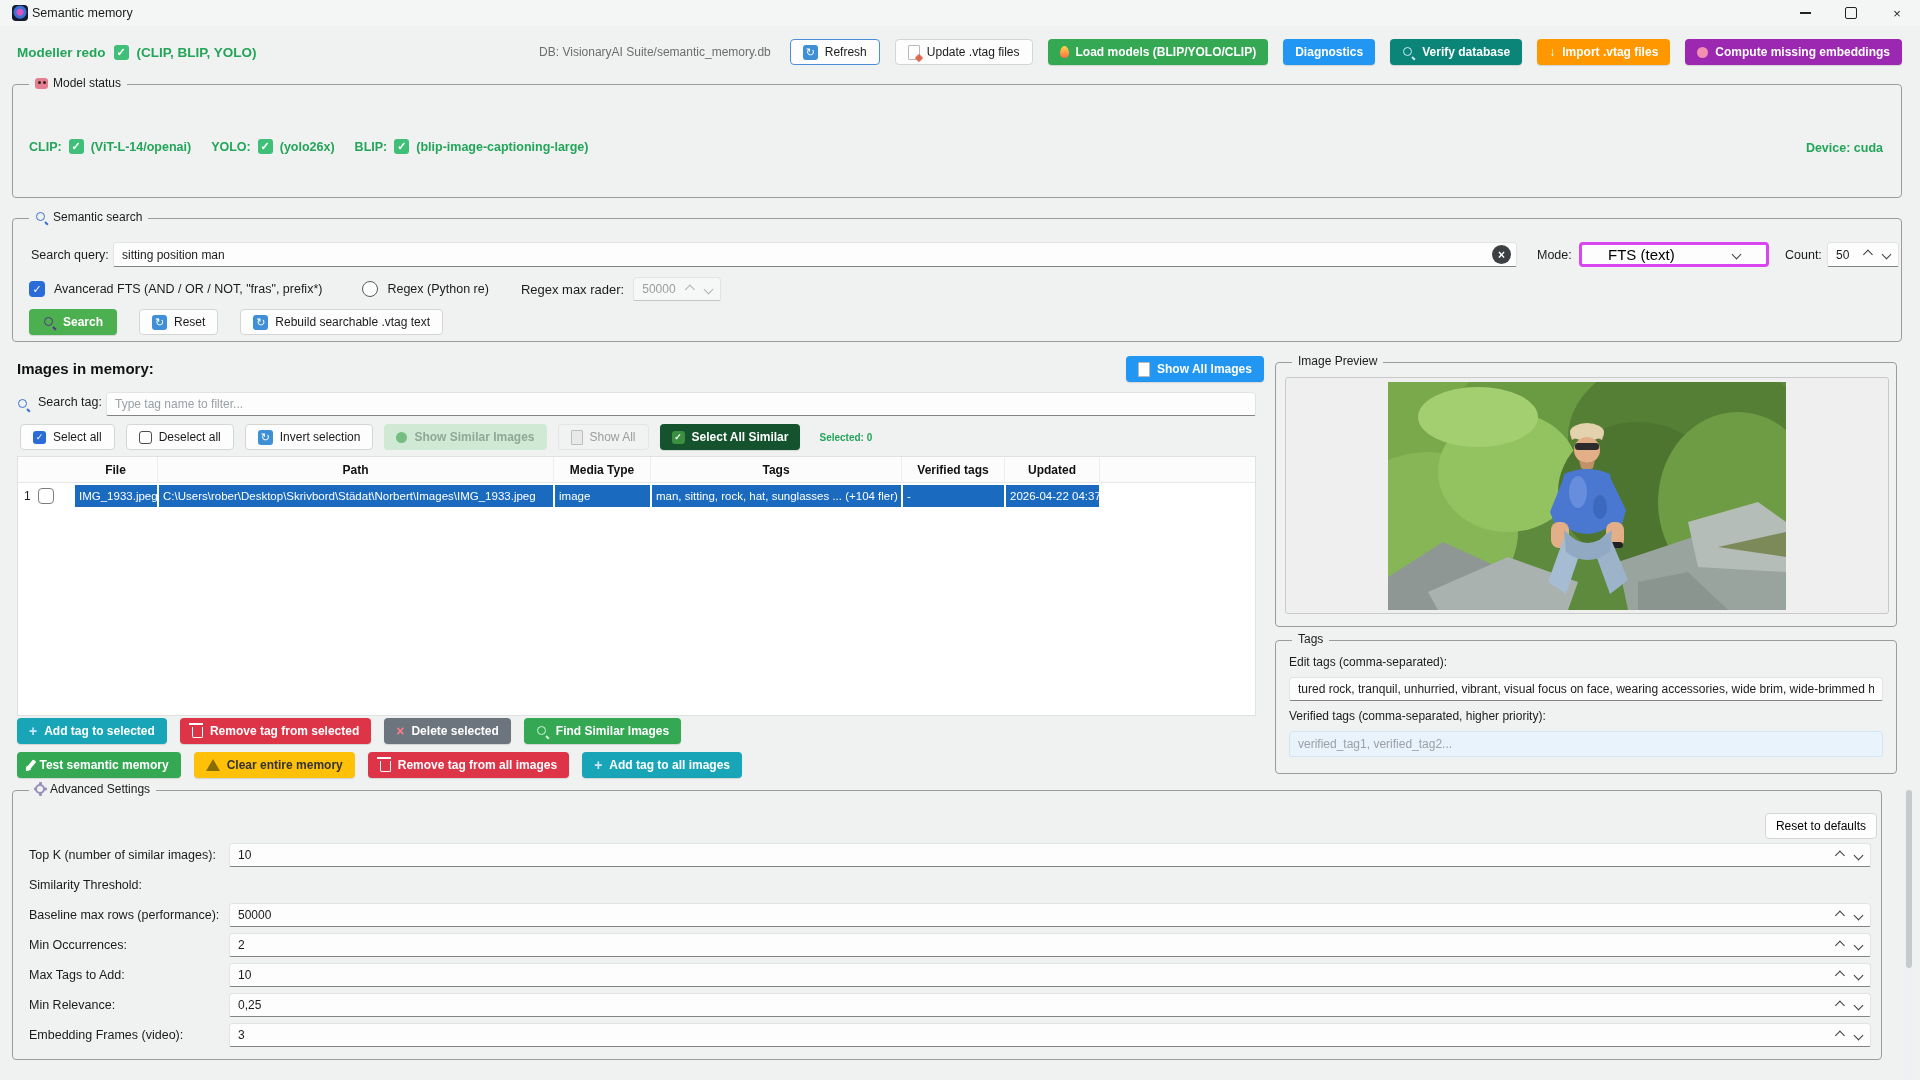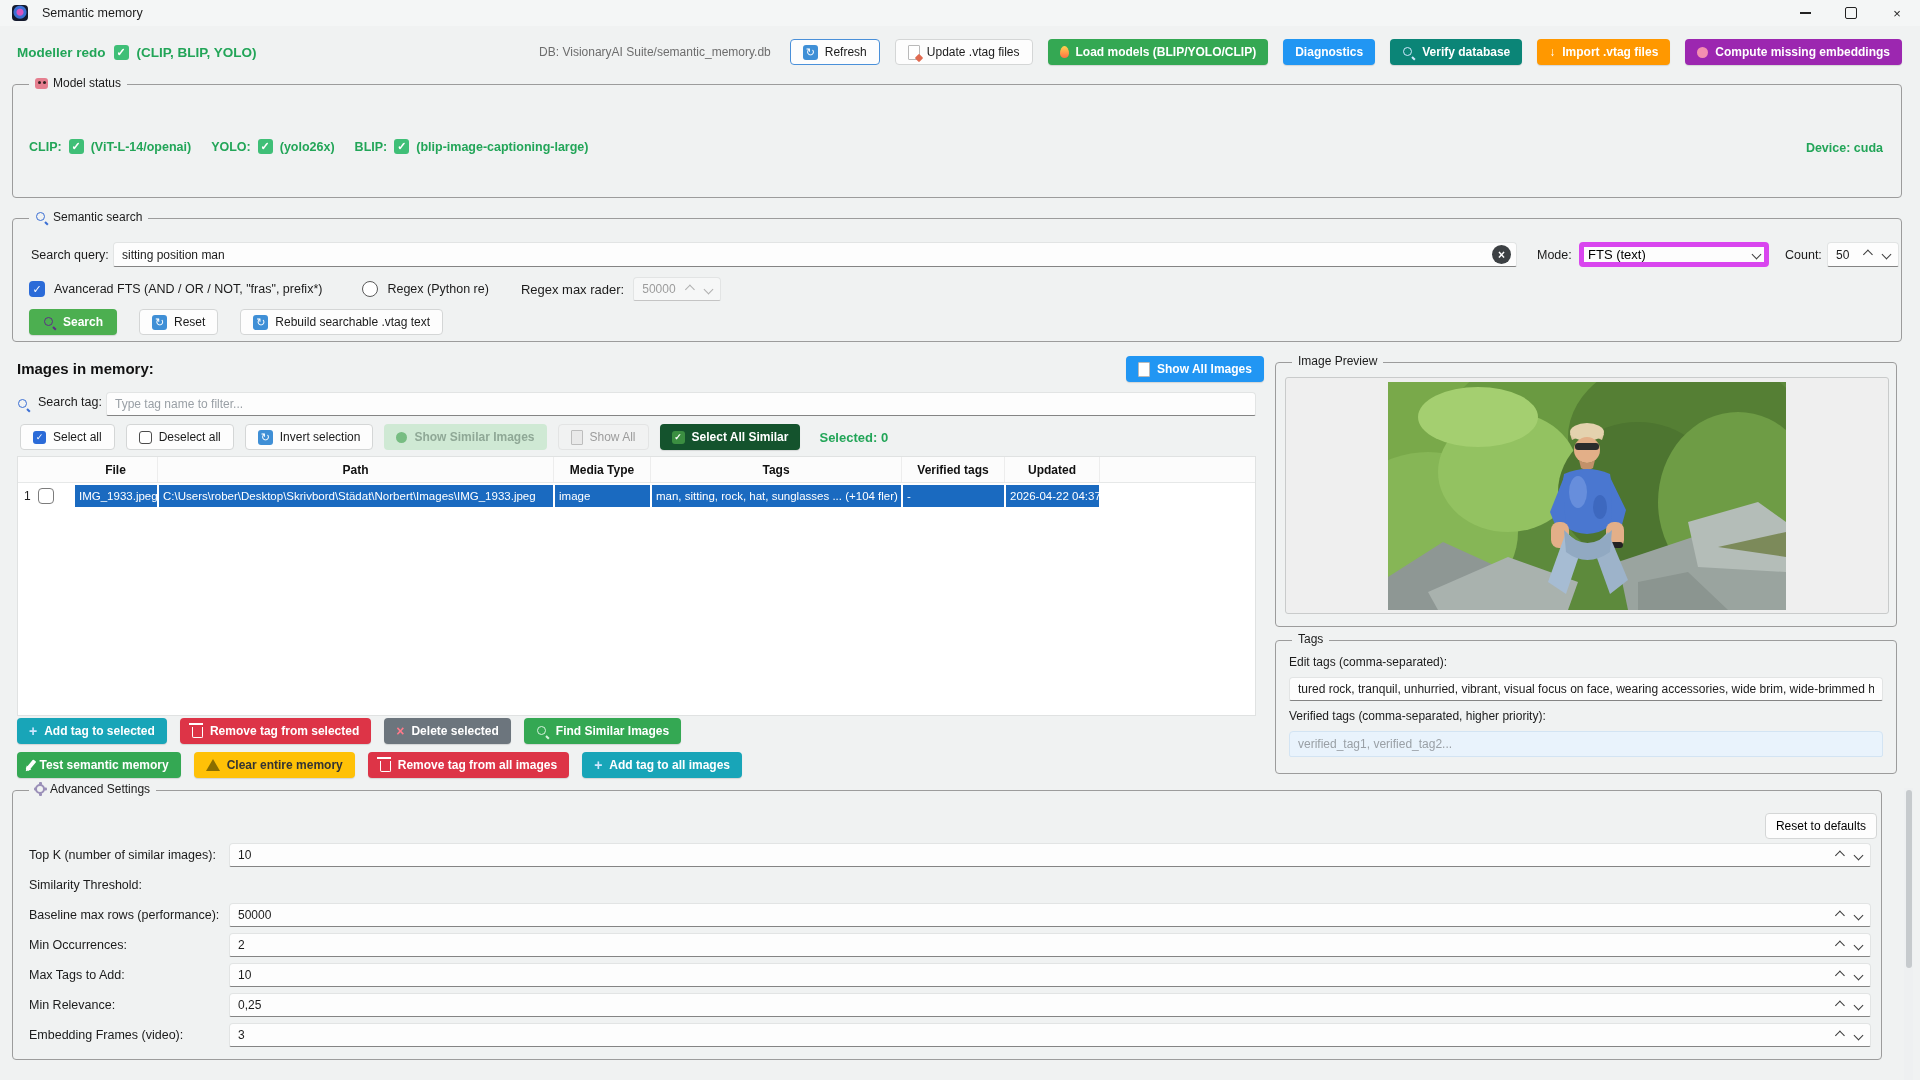--- a/index.html
+++ b/index.html
@@ -1,21 +1,21 @@
 <!DOCTYPE html>
 <html><head>
 <meta charset="utf-8">
 <style>
   html,body{margin:0;padding:0}
   body{font-family:"Liberation Sans",sans-serif;background:#e8eaea}
   .screen{position:relative;width:1920px;height:1080px;background:#f0f2f2;overflow:hidden}
   
   .titlebar{position:absolute;left:0;top:0;width:100%;height:26px;background:#f4f6f6;display:flex;align-items:center}
   .appicon{width:16px;height:16px;margin-left:12px;border-radius:4px;background:radial-gradient(circle at 50% 45%,#d855c0 0 3px,#3b6fd4 4px 6px,#141a2e 7px)}
-  .wtitle{margin-left:14px;font-size:12.5px;color:#1b1b1b}
+  .wtitle{margin-left:4px;font-size:12.5px;color:#1b1b1b}
   .wincontrols{margin-left:auto;display:flex}
   .winbtn{width:46px;height:26px;display:flex;align-items:center;justify-content:center;color:#222;font-size:13px;cursor:default}
   .ic-min{width:11px;height:1.4px;background:#222}
   .ic-max{width:10px;height:10px;border:1.2px solid #222;border-radius:2px}
   
   .btn{display:inline-flex;align-items:center;gap:7px;height:26px;padding:0 12px;border:1px solid #d4d6d6;border-radius:4px;background:#fdfdfd;font-size:12px;color:#1b1b1b;white-space:nowrap;cursor:default;box-sizing:border-box}
   .btn.cbtn{border:none;color:#fff;font-weight:bold;box-shadow:0 1px 1px rgba(0,0,0,.12)}
   .green{background:#34a853}.blue{background:#2196f3}.teal-d{background:#0b8577}.orange{background:#ff9800}
   .purple{background:#9c27b0}.cyan{background:#18a5b8}.red{background:#dd3447}.gray{background:#6c757d}
   .amber{background:#ffc107;color:#333 !important}
@@ -54,21 +54,21 @@
   .trash::before{content:"";position:absolute;top:-4px;left:-3.5px;width:14px;height:2px;background:#fff}
   .pen{display:inline-block;width:3.5px;height:12px;background:#fff;border-radius:1px;transform:rotate(40deg);position:relative}
   .pen::after{content:"";position:absolute;bottom:-5px;left:-1px;border:3px solid transparent;border-top:5px solid #fff}
   .warn{display:inline-block;width:0;height:0;border-left:7px solid transparent;border-right:7px solid transparent;border-bottom:12px solid #8a6d00}
   .plus{font-weight:bold;font-size:14px;line-height:14px;color:#cfe7ff}
   .xmark{font-weight:bold;font-size:14px;color:#ff7a8a}
   .robot{display:inline-block;width:13px;height:11px;background:#e57f8f;border-radius:3px;position:relative}
   .robot::before{content:"";position:absolute;top:3px;left:3px;width:3px;height:3px;background:#322;border-radius:50%;box-shadow:5px 0 0 #322}
   .gear{display:inline-block;width:10px;height:10px;border:2.2px solid #9a8fb8;border-radius:50%;box-sizing:border-box;position:relative}
   .gear::before{content:"";position:absolute;left:1.5px;top:-4px;width:3px;height:3px;background:#9a8fb8;box-shadow:0 11px 0 #9a8fb8,-5px 5.5px 0 #9a8fb8,5px 5.5px 0 #9a8fb8;border-radius:1px}
-  .seldrop{display:flex;align-items:center;justify-content:space-between;background:#fdfdfd;border:5px solid #d946ef;border-radius:4px;font-size:13px;padding:0 4px;box-sizing:border-box}
+  .seldrop{display:flex;align-items:center;justify-content:space-between;background:#fdfdfd;border:3px solid #d946ef;border-radius:4px;font-size:15px;padding:0 26px;box-sizing:border-box}
   
   .toprow{position:absolute;left:0;top:34px;width:100%;height:36px;display:flex;align-items:center}
   .status-left{margin-left:17px;display:flex;align-items:center;gap:8px;font-size:13.5px}
   .toolbtns{margin-left:auto;margin-right:18px;display:flex;align-items:center;gap:15px}
   .dblabel{font-size:12px;color:#6d6d6d;margin-right:4px}
   .btn.focusblue{border:1px solid #4a90d9}
   
   .imtable{position:absolute;left:17px;top:456px;width:1239px;height:260px;background:#fff;border:1px solid #e0e2e2;box-sizing:border-box}
   .thead,.trow{display:grid;grid-template-columns:56px 84px 396px 97px 251px 103px 95px 1fr;align-items:center}
   .thead{height:25px;border-bottom:1px solid #e6e8e8;background:#fcfcfc}
@@ -256,21 +256,21 @@
         <span>Show Similar Images</span>
       </span>
     <span class="btn disbtn-gray">
         <span class="doc gray-doc"></span>
         <span>Show All</span>
       </span>
     <span class="btn cbtn" style="background:#14532d">
         <span class="cbx small" style="background:#3b8f41"></span>
         <span>Select All Similar</span>
       </span>
-    <span class="gtext" style="font-size:13px;margin-left:8px">Selected: 0</span>
+    <span class="gtext" style="font-size:10px;margin-left:8px">Selected: 0</span>
   </div>
 
   <div class="imtable">
     <div class="thead">
       <div style="border-right:none"></div>
       <div>File</div>
       <div>Path</div>
       <div>Media Type</div>
       <div>Tags</div>
       <div>Verified tags</div>

